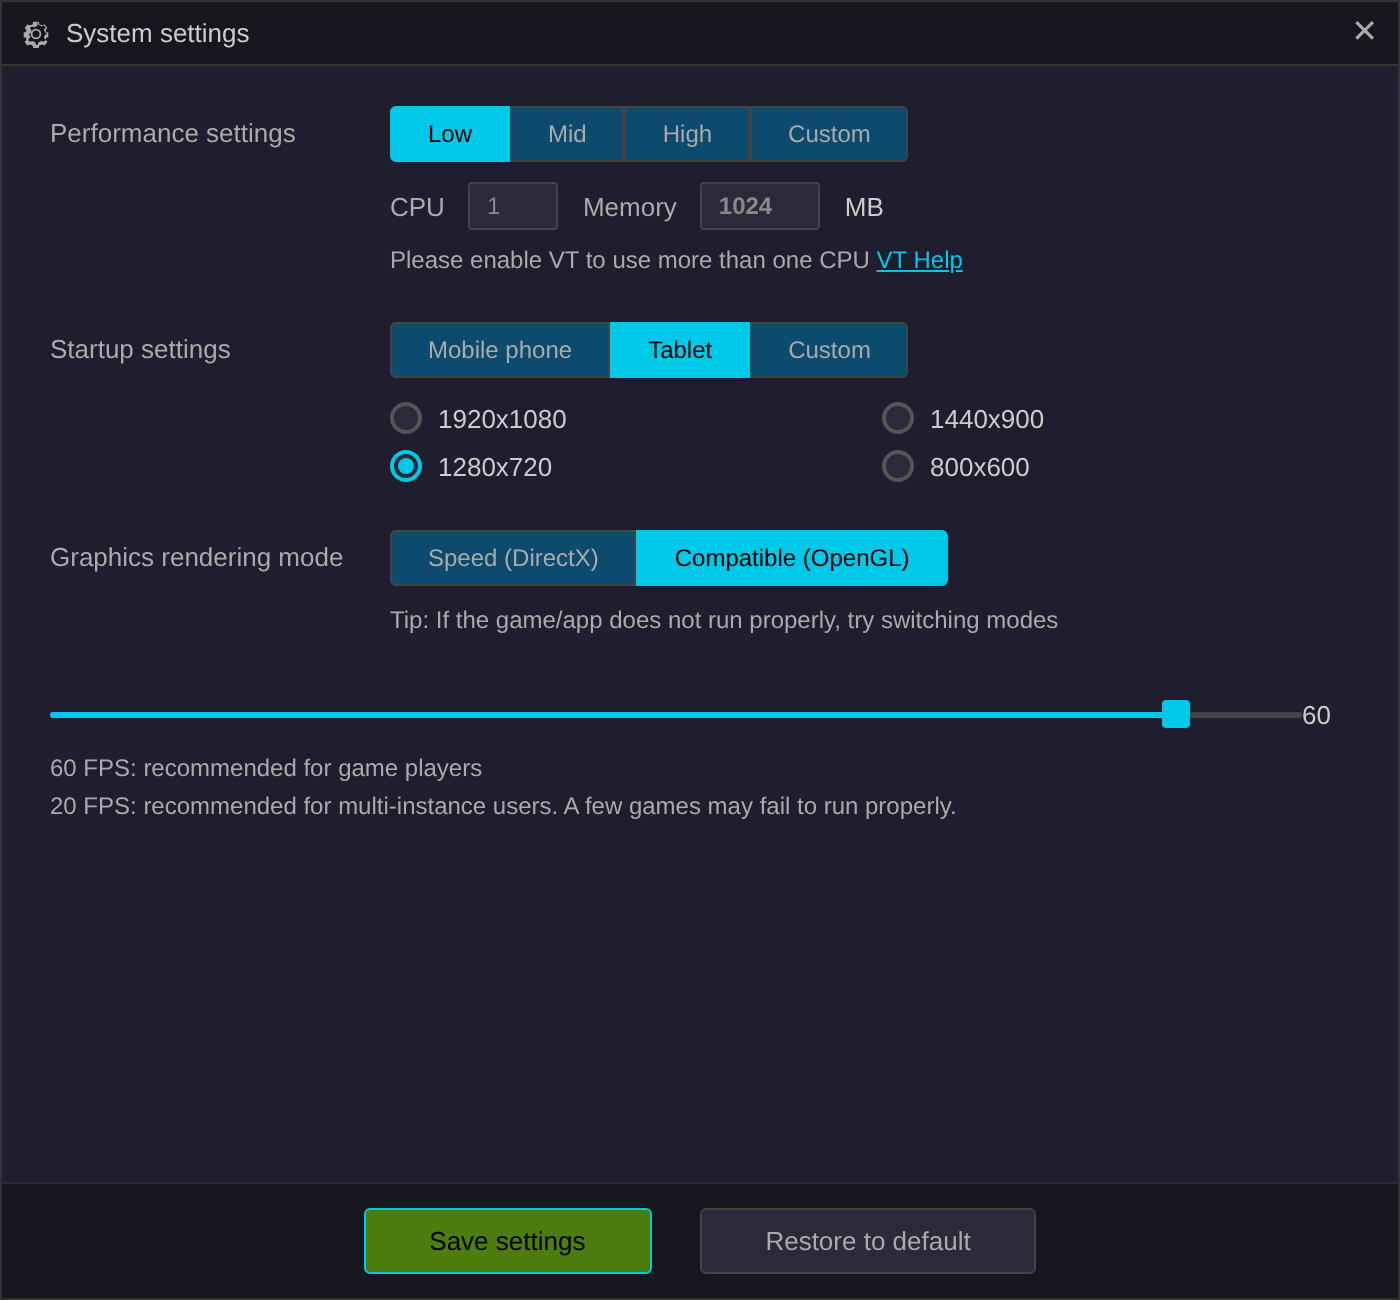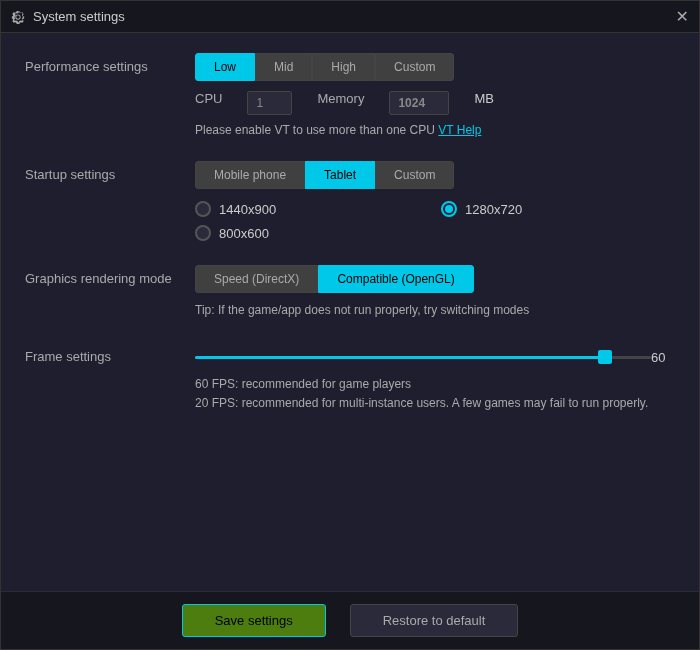--- a/index.html
+++ b/index.html
@@ -99,38 +99,38 @@
     .section-content {
       flex: 1;
     }
     .btn-group {
       display: flex;
       gap: 0;
     }
     .btn {
       padding: 6px 18px;
       border: 1px solid #444;
-      background: #404040;
+      background: #0c4a6e;
       color: #aaa;
       cursor: pointer;
       font-size: 12px;
       outline: none;
     }
     .btn.active {
       background: #00c8e8;
       color: #000;
       border-color: #00c8e8;
     }
     .btn-group .btn:first-child { border-radius: 3px 0 0 3px; }
     .btn-group .btn:last-child { border-radius: 0 3px 3px 0; }
     .cpu-mem-row {
       display: flex;
-      align-items: flex-start;
+      align-items: center;
       margin-top: 10px;
-      gap: 25px;
+      gap: 12px;
     }
     .cpu-label, .mem-label {
       color: #aaa;
       font-size: 13px;
     }
     .text-input {
       background: #2a2a3a;
       border: 1px solid #444;
       color: #888;
       padding: 4px 8px;
@@ -314,20 +314,24 @@
         <div class="section-label">Startup settings</div>
         <div class="section-content">
           <div class="btn-group">
             <button class="btn">Mobile phone</button>
             <button class="btn active">Tablet</button>
             <button class="btn">Custom</button>
           </div>
           <div class="radio-grid">
             <div class="radio-item">
               <div class="radio-circle"></div>
+              <span>1920x1080</span>
+            </div>
+            <div class="radio-item">
+              <div class="radio-circle"></div>
               <span>1440x900</span>
             </div>
             <div class="radio-item">
               <div class="radio-circle selected"></div>
               <span>1280x720</span>
             </div>
             <div class="radio-item">
               <div class="radio-circle"></div>
               <span>800x600</span>
             </div>
@@ -340,21 +344,20 @@
         <div class="section-content">
           <div class="graphics-btn-group btn-group">
             <button class="btn">Speed (DirectX)</button>
             <button class="btn active">Compatible (OpenGL)</button>
           </div>
           <div class="tip-text">Tip: If the game/app does not run properly, try switching modes</div>
         </div>
       </div>
 
       <div class="section">
-        <div class="section-label">Frame settings</div>
         <div class="section-content">
           <div class="slider-row">
             <div class="slider-container">
               <div class="slider-track">
                 <div class="slider-fill"></div>
                 <div class="slider-thumb"></div>
               </div>
             </div>
             <span class="slider-value">60</span>
           </div>

